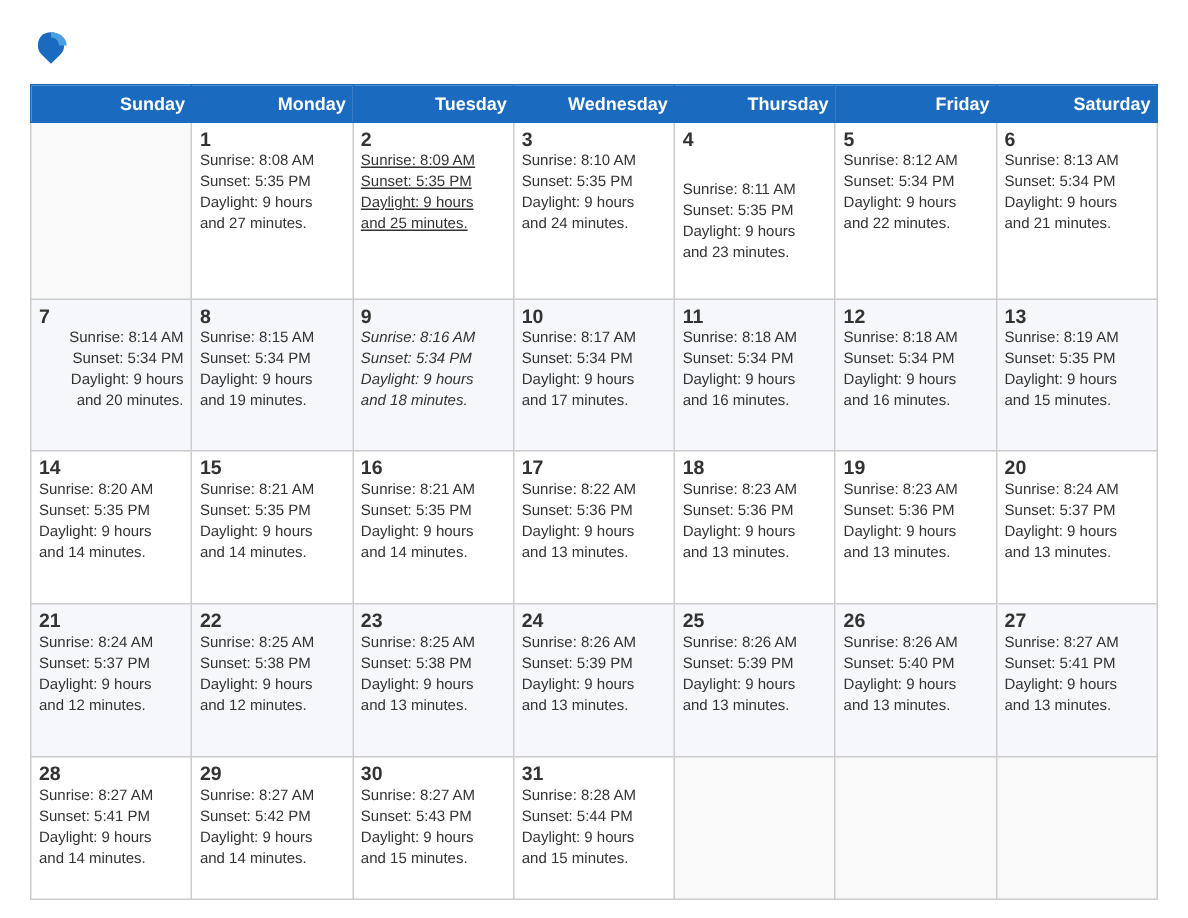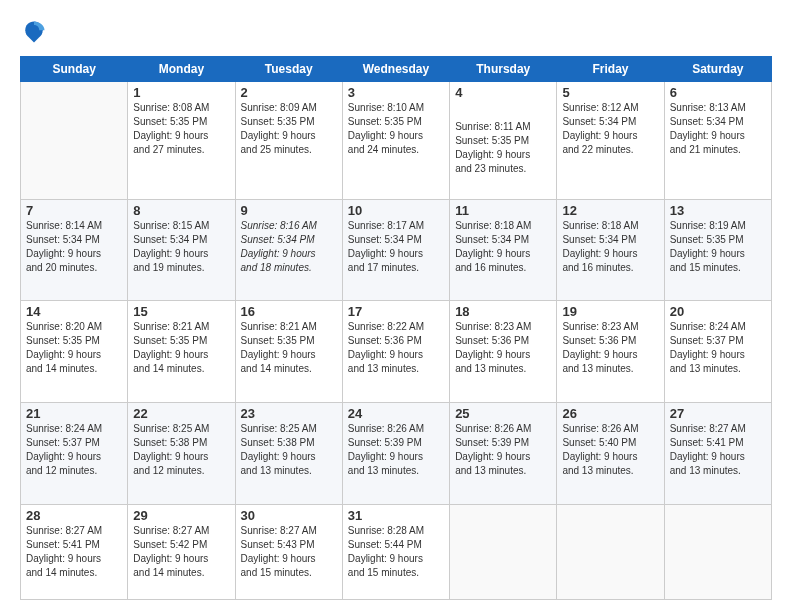--- a/index.html
+++ b/index.html
@@ -67,21 +67,21 @@
       width: 100%;
       table-layout: fixed;
     }
     .calendar th {
       background: #1a6abf;
       color: #fff;
       font-size: 12px;
       font-weight: bold;
       padding: 5px 4px;
       border: 1px solid #1a6abf;
-      text-align: center;
+      text-align: right;
     }
     .calendar td {
       border: 1px solid #ccc;
       vertical-align: top;
       padding: 3px 5px;
       font-size: 10.5px;
       color: #333;
       height: 85px;
       background: #fff;
     }
@@ -144,21 +144,21 @@
           <td class="empty-cell"></td>
           <td>
             <span class="day-number">1</span>
             <div class="day-info" style="white-space: pre-line;">Sunrise: 8:08 AM
 Sunset: 5:35 PM
 Daylight: 9 hours
 and 27 minutes.</div>
           </td>
           <td>
             <span class="day-number">2</span>
-            <div class="day-info" style="white-space: pre-line;">Sunrise: 8:09 AM
+            <div class="day-info" style="white-space: pre-line; text-decoration: underline;">Sunrise: 8:09 AM
 Sunset: 5:35 PM
 Daylight: 9 hours
 and 25 minutes.</div>
           </td>
           <td>
             <span class="day-number">3</span>
             <div class="day-info" style="white-space: pre-line;">Sunrise: 8:10 AM
 Sunset: 5:35 PM
 Daylight: 9 hours
 and 24 minutes.</div>
@@ -181,21 +181,21 @@
             <span class="day-number">6</span>
             <div class="day-info" style="white-space: pre-line;">Sunrise: 8:13 AM
 Sunset: 5:34 PM
 Daylight: 9 hours
 and 21 minutes.</div>
           </td>
         </tr>
         <tr>
           <td>
             <span class="day-number">7</span>
-            <div class="day-info" style="white-space: pre-line;">Sunrise: 8:14 AM
+            <div class="day-info" style="white-space: pre-line; text-align: right;">Sunrise: 8:14 AM
 Sunset: 5:34 PM
 Daylight: 9 hours
 and 20 minutes.</div>
           </td>
           <td>
             <span class="day-number">8</span>
             <div class="day-info" style="white-space: pre-line;">Sunrise: 8:15 AM
 Sunset: 5:34 PM
 Daylight: 9 hours
 and 19 minutes.</div>

